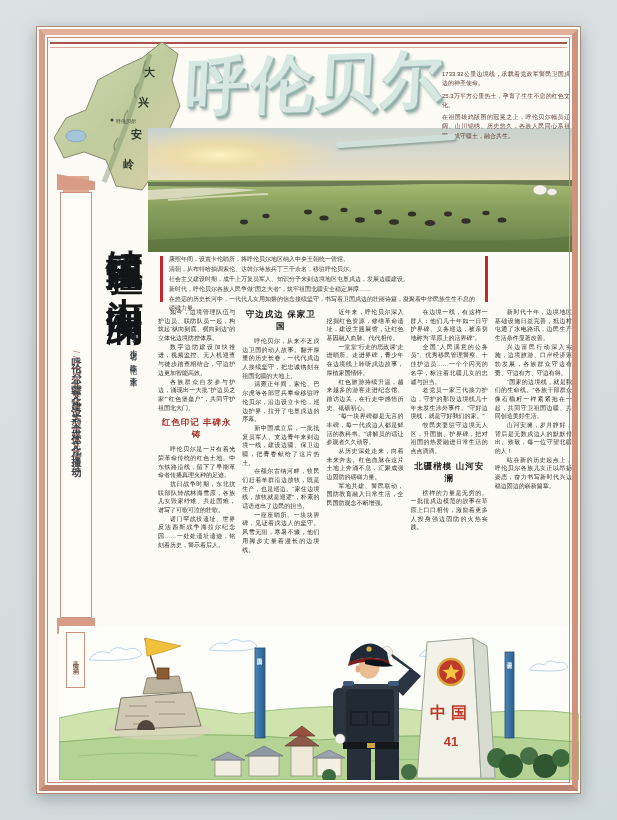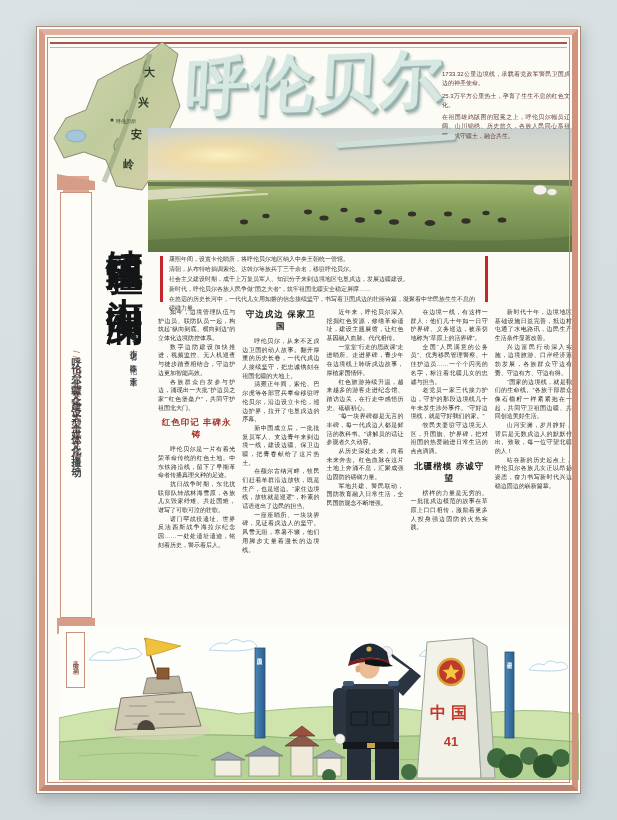--- a/index.html
+++ b/index.html
@@ -237,21 +237,21 @@
         <p>红色旅游持续升温，越来越多的游客走进纪念馆、踏访边关，在行走中感悟历史、砥砺初心。</p>
         <p>“每一块界碑都是无言的丰碑，每一代戍边人都是鲜活的教科书。”讲解员的话让参观者久久动容。</p>
         <p>从历史深处走来，向着未来奔去。红色血脉在这片土地上奔涌不息，汇聚成强边固防的磅礴力量。</p>
         <p>军地共建、警民联动，国防教育融入日常生活，全民国防观念不断增强。</p>
       </div>
       <div class="col">
         <p>在边境一线，有这样一群人：他们几十年如一日守护界碑、义务巡边，被亲切地称为“草原上的活界碑”。</p>
         <p>全国“人民满意的公务员”、优秀移民管理警察、十佳护边员……一个个闪亮的名字，标注着北疆儿女的忠诚与担当。</p>
         <p>老党员一家三代接力护边，守护的那段边境线几十年未发生涉外事件。“守好边境线，就是守好我们的家。”</p>
         <p>牧民夫妻驻守边境无人区，升国旗、护界碑，把对祖国的热爱融进日常生活的点点滴滴。</p>
-        <h4 class="h1">北疆楷模  赤诚守望</h4>
+        <h4 class="h1">北疆楷模  山河安澜</h4>
         <p>榜样的力量是无穷的。一批批戍边模范的故事在草原上口口相传，激励着更多人投身强边固防的火热实践。</p>
       </div>
       <div class="col">
         <p>新时代十年，边境地区基础设施日益完善，抵边村屯通了水电路讯，边民生产生活条件显著改善。</p>
         <p>兴边富民行动深入实施，边境旅游、口岸经济蓬勃发展，各族群众守边有责、守边有方、守边有得。</p>
         <p>“国家的边境线，就是我们的生命线。”各族干部群众像石榴籽一样紧紧抱在一起，共同守卫祖国边疆、共同创造美好生活。</p>
         <p>山河安澜，岁月静好，背后是无数戍边人的默默付出。致敬，每一位守望北疆的人！</p>
         <p>站在新的历史起点上，呼伦贝尔各族儿女正以昂扬姿态，奋力书写新时代兴边稳边固边的崭新篇章。</p>
       </div>
     </div>

